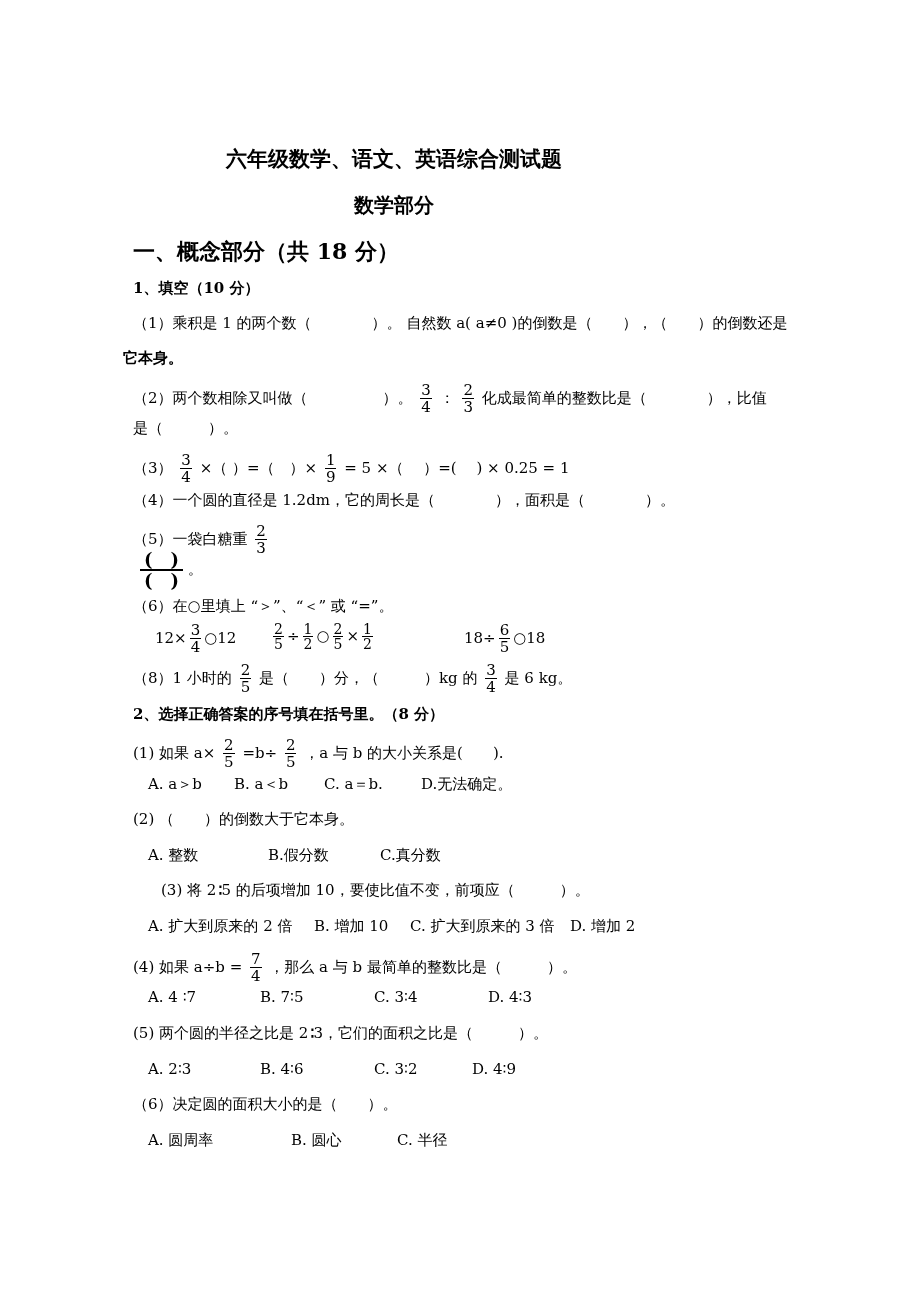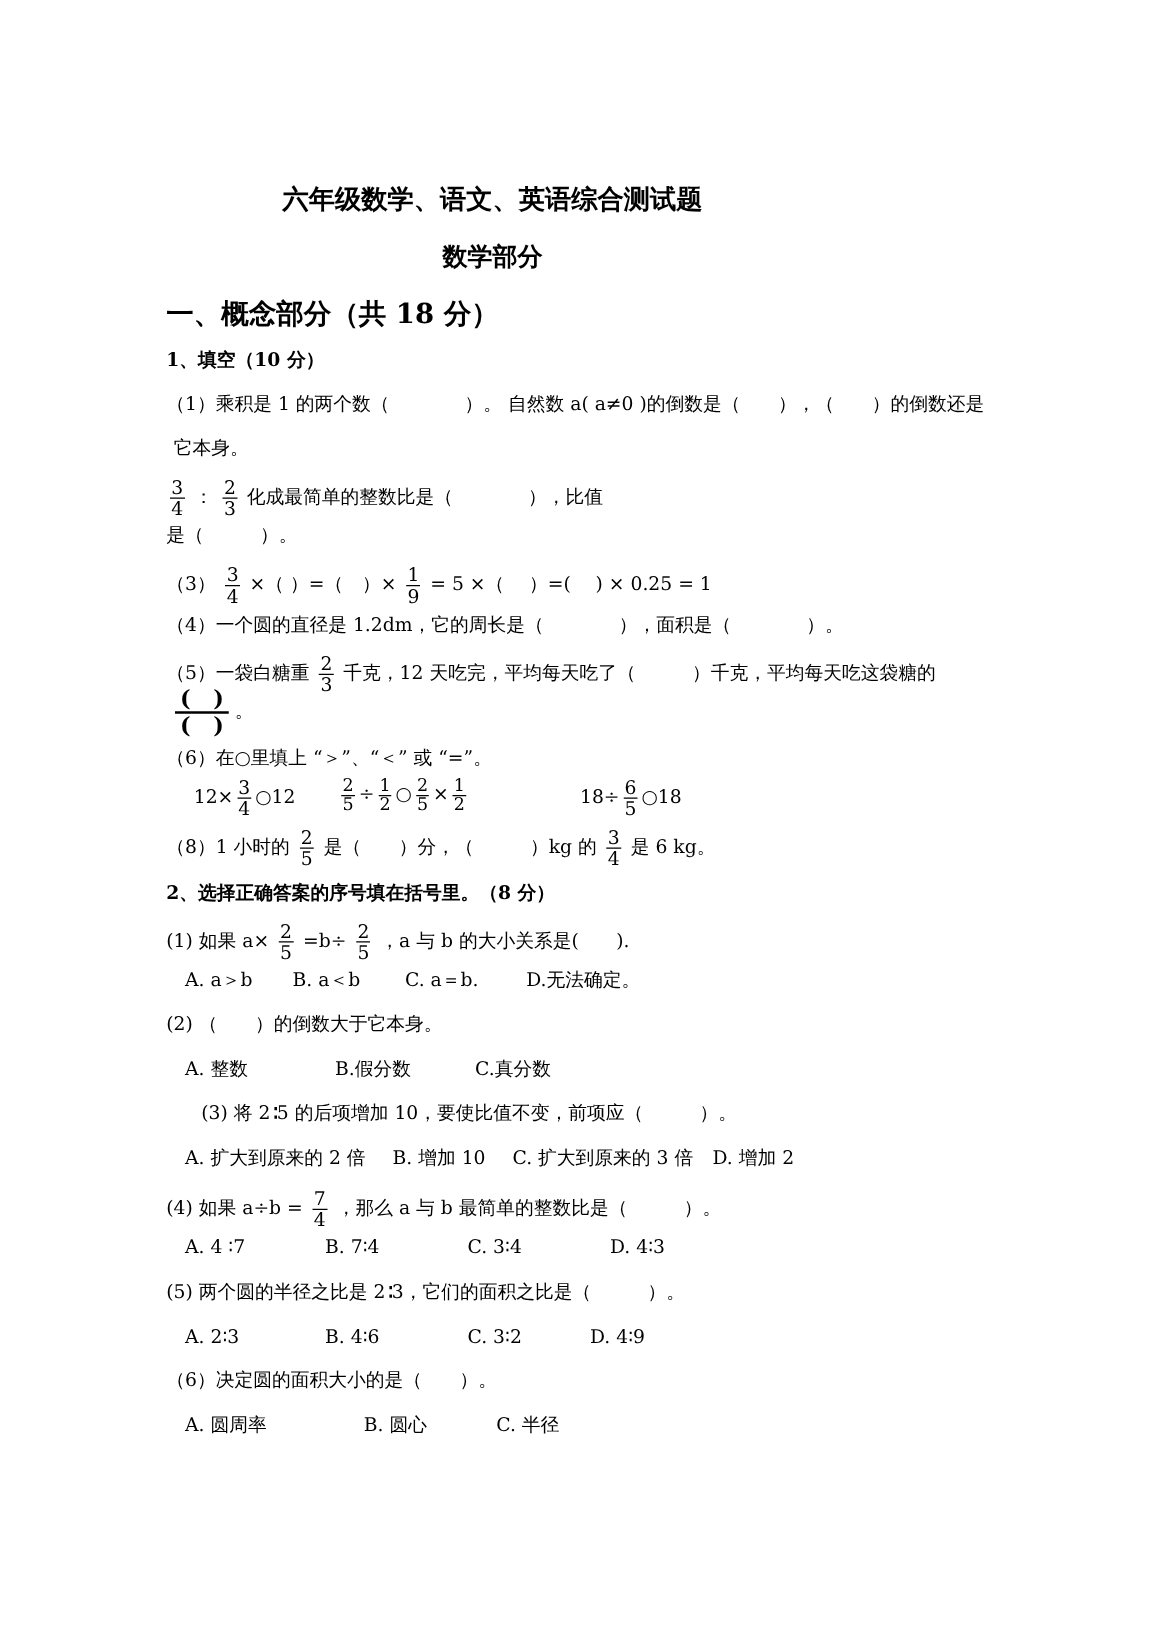--- a/index.html
+++ b/index.html
@@ -22,44 +22,44 @@
 
 <div>
 
   <div class="title" style="top:145px;font-size:21px;">六年级数学、语文、英语综合测试题</div>
   <div class="title" style="top:192px;font-size:20px;">数学部分</div>
 
   <div class="line h" style="top:241px;left:133px;font-size:22px;">一、概念部分（共 18 分）</div>
   <div class="line h" style="top:278px;left:133px;">1、填空（10 分）</div>
 
   <div class="line" style="top:313px;left:133px;">（1）乘积是 1 的两个数（　　　　）。 自然数 a( a≠0 )的倒数是（　　），（　　）的倒数还是</div>
-  <div class="line" style="top:348px;left:139px;">它本身。</div>
+  <div class="line" style="top:348px;left:123px;font-weight:bold;">它本身。</div>
 
   <div class="line" style="top:382px;left:133px;">
+    <span>（2）两个数相除又叫做（　　　　　）。</span>
     <span class="frac"><span class="num">3</span><span class="den">4</span></span>
     <span>：</span>
     <span class="frac"><span class="num">2</span><span class="den">3</span></span>
     <span>化成最简单的整数比是（　　　　），比值</span>
   </div>
   <div class="line" style="top:418px;left:133px;">是（　　　）。</div>
 
   <div class="line" style="top:452px;left:133px;">
     <span>（3）</span>
     <span class="frac"><span class="num">3</span><span class="den">4</span></span>
     <span>×（ ）=（　）×</span>
     <span class="frac"><span class="num">1</span><span class="den">9</span></span>
     <span>= 5 ×（　 ）=(　 ) × 0.25 = 1</span>
   </div>
 
   <div class="line" style="top:490px;left:133px;">（4）一个圆的直径是 1.2dm，它的周长是（　　　　），面积是（　　　　）。</div>
 
   <div class="line" style="top:523px;left:133px;">
     <span>（5）一袋白糖重</span>
     <span class="frac"><span class="num">2</span><span class="den">3</span></span>
-    <span>千克，12 天吃完，平均每天吃了（　　　）千克，平均每天吃这袋糖的</span>
   </div>
   <div class="line" style="top:550px;left:140px;">
     <span class="bigfrac"><span class="num">(　)</span><span class="den">(　)</span></span>
     <span>。</span>
   </div>
 
   <div class="line" style="top:596px;left:133px;">（6）在○里填上 “＞”、“＜” 或 “=”。</div>
   <div class="line" style="top:622px;left:155px;">
     <span>12×</span><span class="frac"><span class="num">3</span><span class="den">4</span></span><span>○12</span>
   </div>
@@ -100,21 +100,21 @@
   <div class="line" style="top:916px;left:148px;">
     <span class="opt" style="width:166px">A. 扩大到原来的 2 倍</span><span class="opt" style="width:96px">B. 增加 10</span><span class="opt" style="width:160px">C. 扩大到原来的 3 倍</span><span class="opt">D. 增加 2</span>
   </div>
 
   <div class="line" style="top:951px;left:133px;">
     <span>(4) 如果 a÷b =</span>
     <span class="frac"><span class="num">7</span><span class="den">4</span></span>
     <span>，那么 a 与 b 最简单的整数比是（　　　）。</span>
   </div>
   <div class="line" style="top:987px;left:148px;">
-    <span class="opt" style="width:112px">A. 4 ∶7</span><span class="opt" style="width:114px">B. 7∶4</span><span class="opt" style="width:114px">C. 3∶4</span><span class="opt">D. 4∶3</span>
+    <span class="opt" style="width:112px">A. 4 ∶7</span><span class="opt" style="width:114px">B. 7∶5</span><span class="opt" style="width:114px">C. 3∶4</span><span class="opt">D. 4∶3</span>
   </div>
 
   <div class="line" style="top:1023px;left:133px;">(5) 两个圆的半径之比是 2∶3，它们的面积之比是（　　　）。</div>
   <div class="line" style="top:1059px;left:148px;">
     <span class="opt" style="width:112px">A. 2∶3</span><span class="opt" style="width:114px">B. 4∶6</span><span class="opt" style="width:98px">C. 3∶2</span><span class="opt">D. 4∶9</span>
   </div>
 
   <div class="line" style="top:1094px;left:133px;">（6）决定圆的面积大小的是（　　）。</div>
   <div class="line" style="top:1130px;left:148px;">
     <span class="opt" style="width:143px">A. 圆周率</span><span class="opt" style="width:106px">B. 圆心</span><span class="opt">C. 半径</span>

